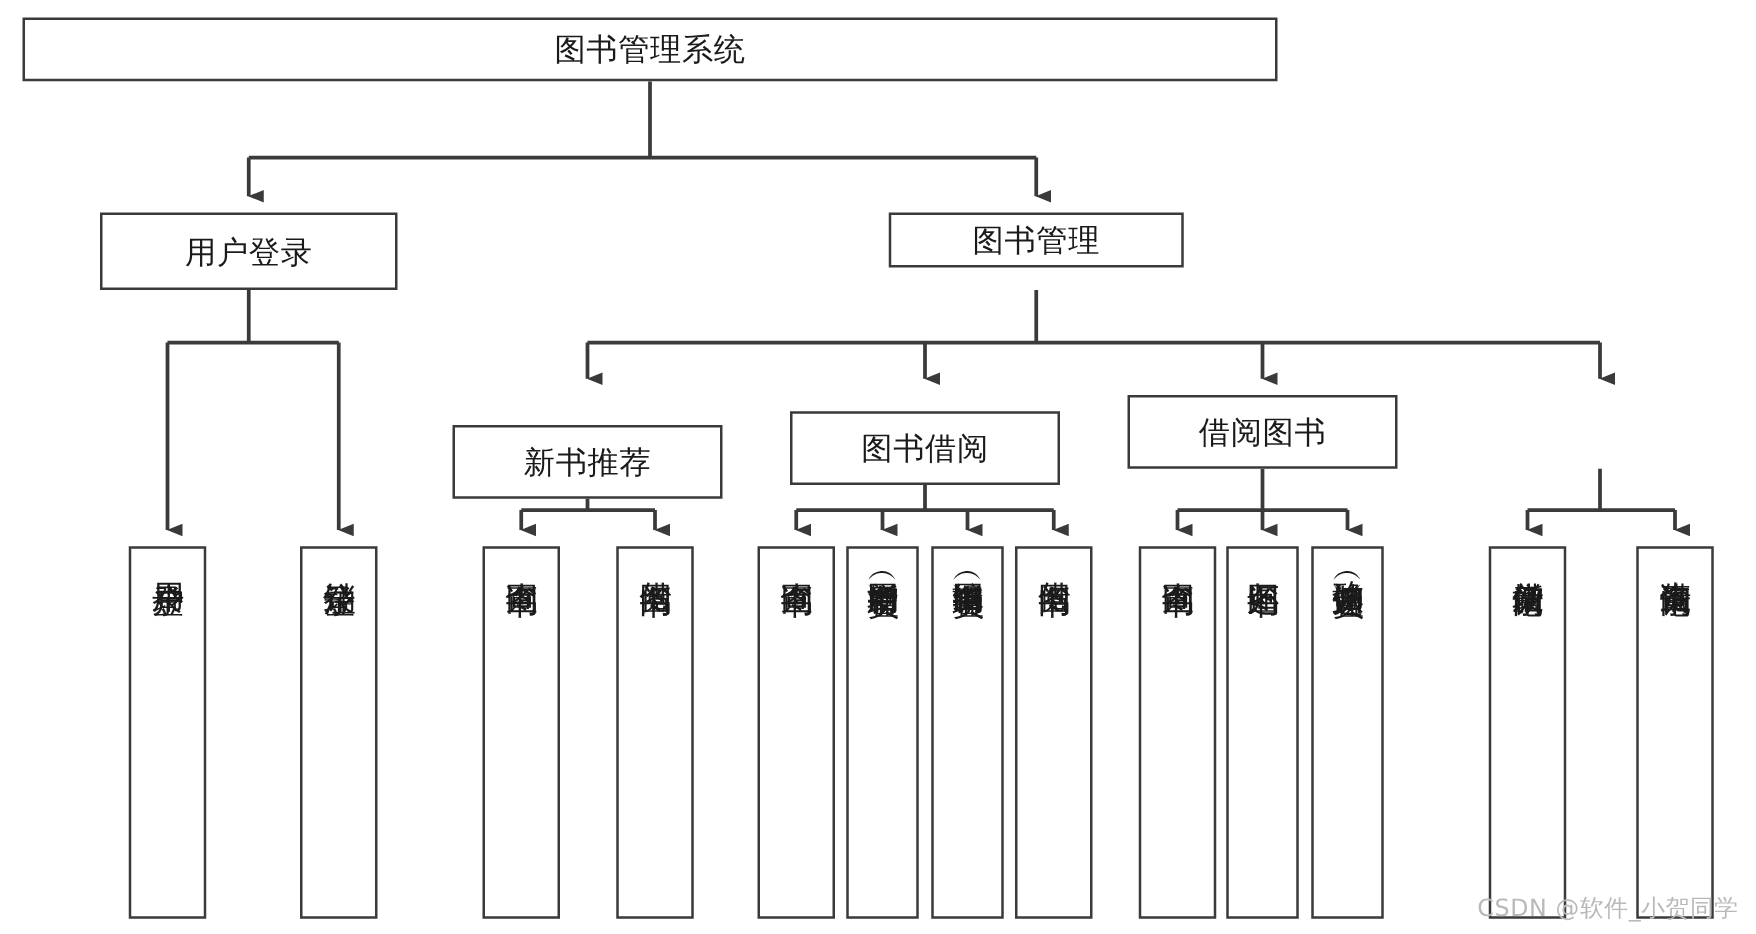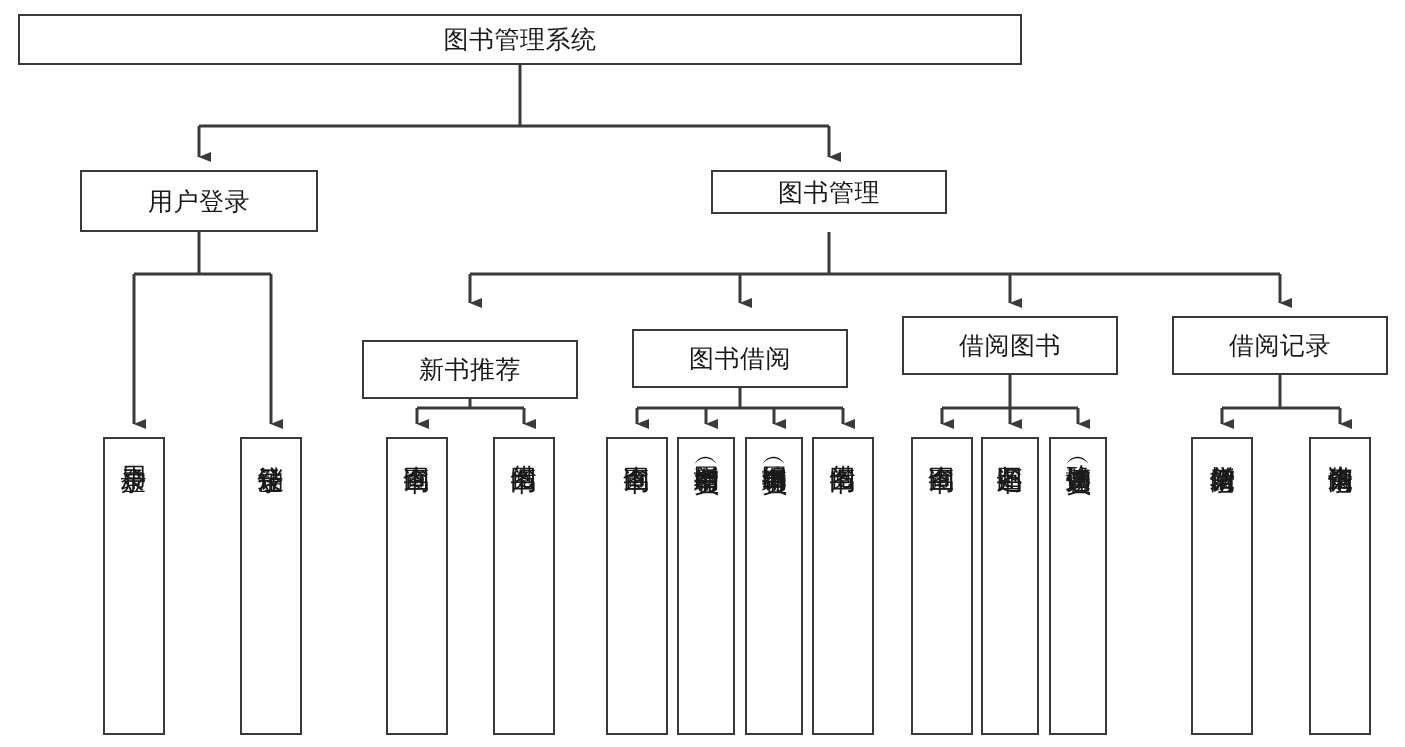--- a/index.html
+++ b/index.html
@@ -133,23 +133,20 @@
 
   <div class="node h" style="left:362px; top:316px; width:216px; height:59px;margin-top:24px;">
     <span>新书推荐</span>
   </div>
   <div class="node h" style="left:632px; top:316px; width:216px; height:59px;margin-top:13px;">
     <span>图书借阅</span>
   </div>
   <div class="node h" style="left:902px; top:316px; width:216px; height:59px;">
     <span>借阅图书</span>
   </div>
-  <div class="node h" style="left:1172px; top:316px; width:216px; height:59px;">
-    <span>借阅记录</span>
-  </div>
 
   <div class="node v" style="left:103px; top:437px; width:62px; height:298px;">
     <span class="vtext">用户登录</span>
   </div>
   <div class="node v" style="left:240px; top:437px; width:62px; height:298px;">
     <span class="vtext">注销登录</span>
   </div>
 
   <div class="node v" style="left:386px; top:437px; width:62px; height:298px;">
     <span class="vtext">查询图书</span>
@@ -181,14 +178,15 @@
     <span class="vtext tall">确认归还（管理员）</span>
   </div>
 
   <div class="node v" style="left:1191px; top:437px; width:62px; height:298px;">
     <span class="vtext tall">新增借阅记录</span>
   </div>
   <div class="node v" style="left:1309px; top:437px; width:62px; height:298px;">
     <span class="vtext tall">查询借阅记录</span>
   </div>
 
+  <div id="watermark">CSDN @软件_小贺同学</div>
 
 </div>
 
 </body></html>

